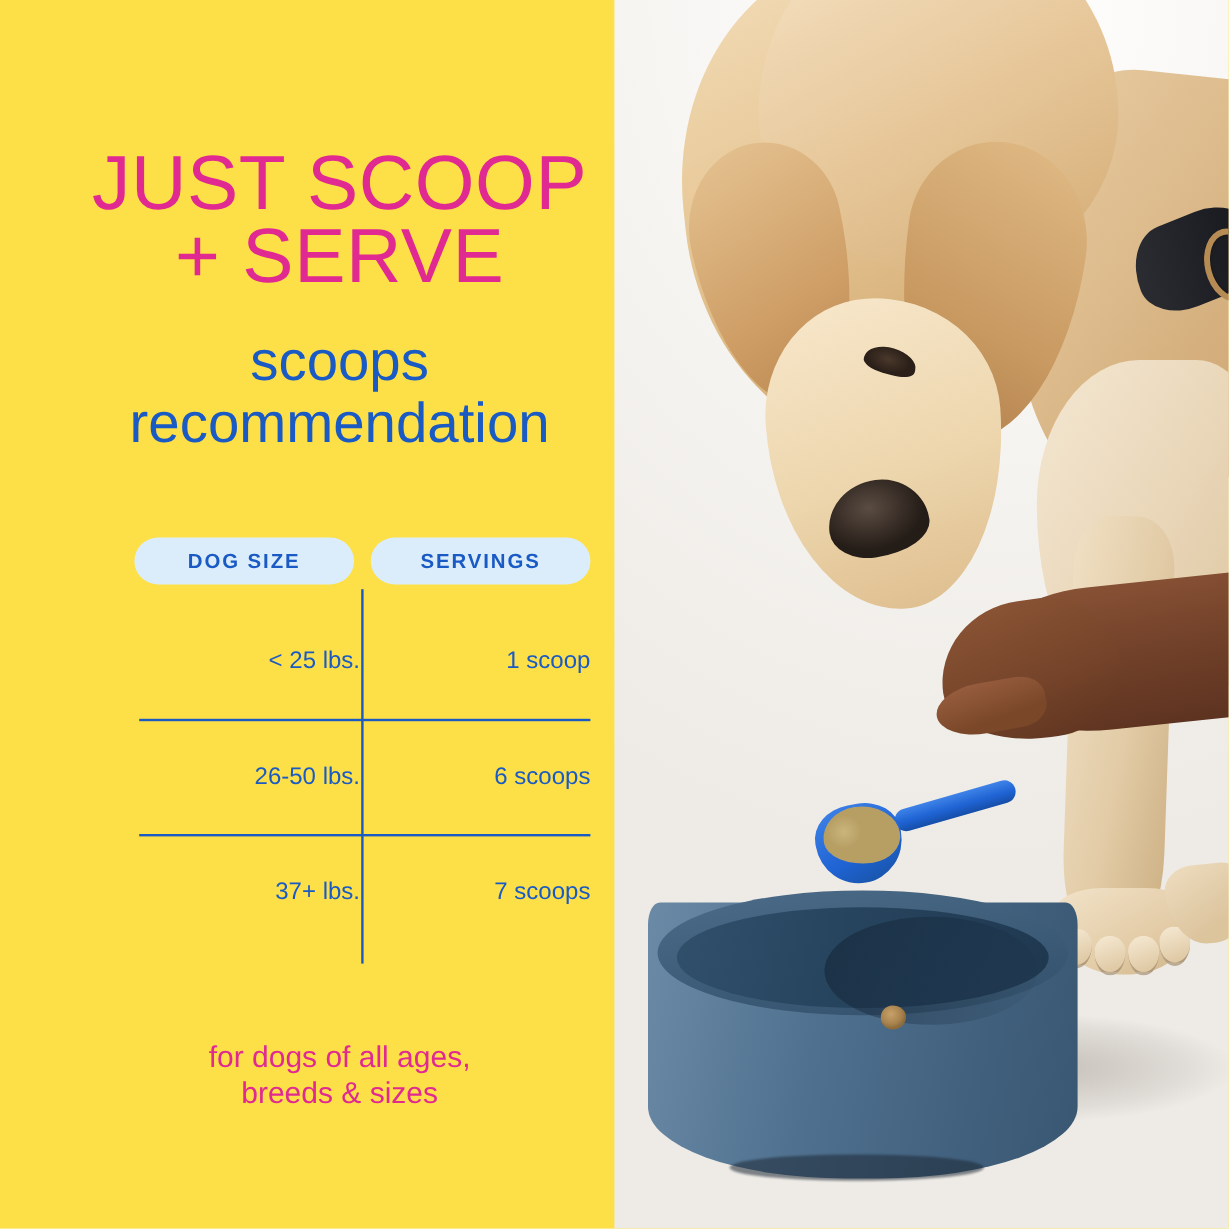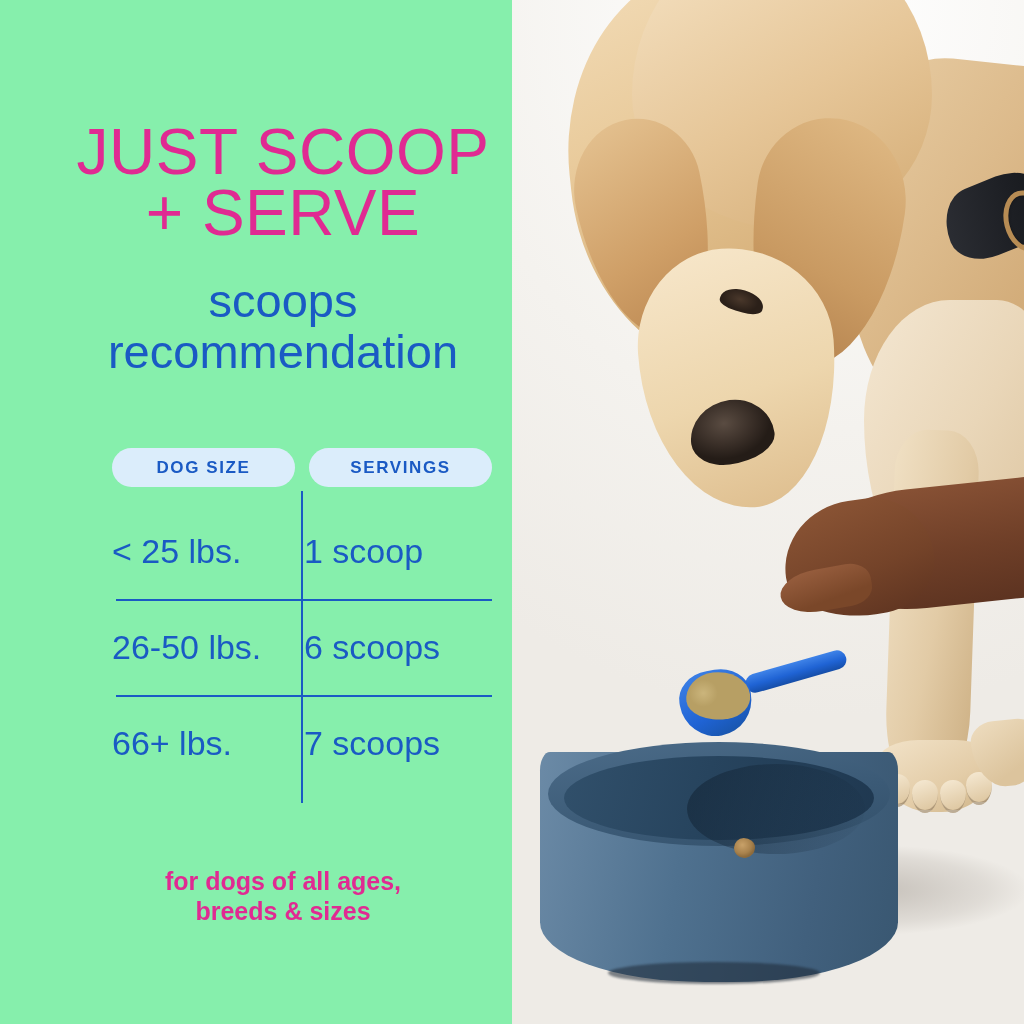--- a/index.html
+++ b/index.html
@@ -7,21 +7,21 @@
     padding: 0;
     background: #ffffff;
   }
   body {
     font-family: "Liberation Sans", sans-serif;
   }
   .canvas {
     position: relative;
     width: 1024px;
     height: 1024px;
-    background: #86efac;
+    background: #fde047;
     overflow: hidden;
   }
 
   
   .text-col {
     position: absolute;
     left: 0;
     top: 0;
     width: 560px;
     height: 1024px;
@@ -94,23 +94,23 @@
     content: "";
     position: absolute;
     left: 4px;
     right: 0px;
     top: 0;
     height: 2px;
     background: #1a5ac4;
   }
   .cell {
     flex: 1 1 0;
-    text-align: left;
+    text-align: right;
     color: #1a5ac4;
-    font-size: 34px;
+    font-size: 20px;
     line-height: 1;
     font-weight: 400;
   }
   .cell.size { padding-right: 4px; }
   .vrule {
     position: absolute;
     left: 50%;
     top: -12px;
     bottom: -12px;
     width: 2px;
@@ -120,21 +120,21 @@
 
   .footnote {
     position: absolute;
     left: 28px;
     top: 866px;
     width: 510px;
     text-align: center;
     color: #e02a92;
     font-size: 25px;
     line-height: 1.2;
-    font-weight: 700;
+    font-weight: 400;
     white-space: pre-line;
   }
 
   
   .photo {
     position: absolute;
     left: 512px;
     top: 0;
     width: 512px;
     height: 1024px;
@@ -457,21 +457,21 @@
           <div class="cell">1 scoop</div>
         </div>
 
         <div class="row">
           <div class="cell size">26-50  lbs.</div>
           <div class="cell">6 scoops</div>
         </div>
 
 
         <div class="row">
-          <div class="cell size">66+ lbs.</div>
+          <div class="cell size">37+ lbs.</div>
           <div class="cell">7 scoops</div>
         </div>
       </div>
     </div>
 
     <div class="footnote">for dogs of all ages,
 breeds &amp; sizes</div>
   </div>
 
   <div class="photo">

